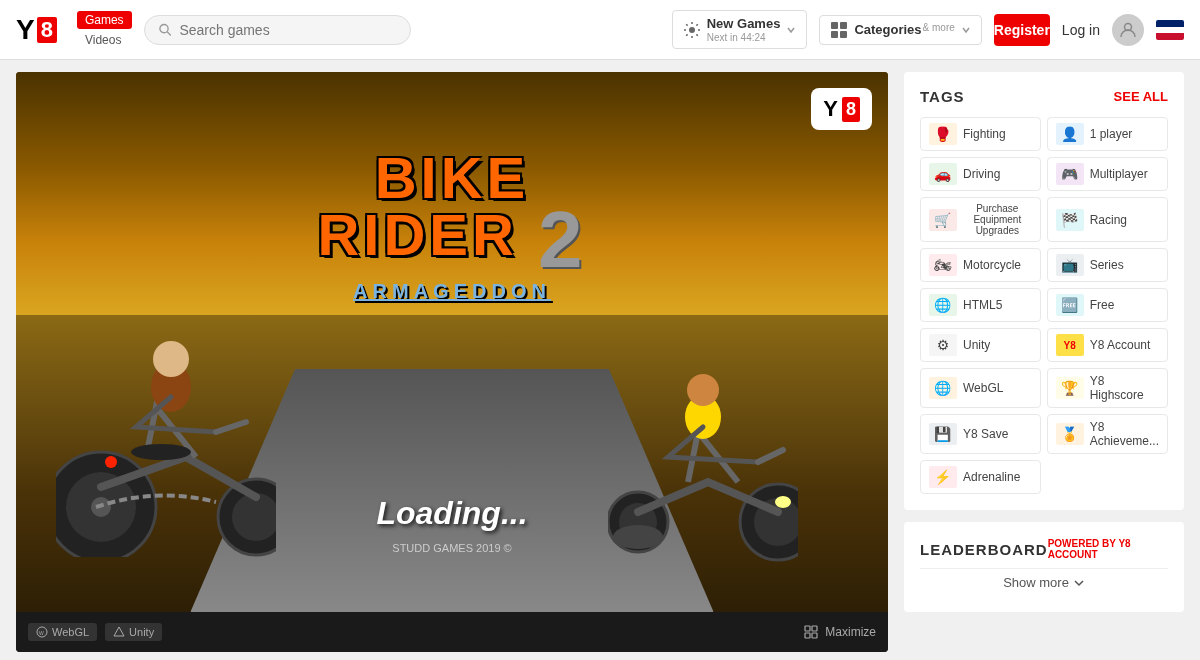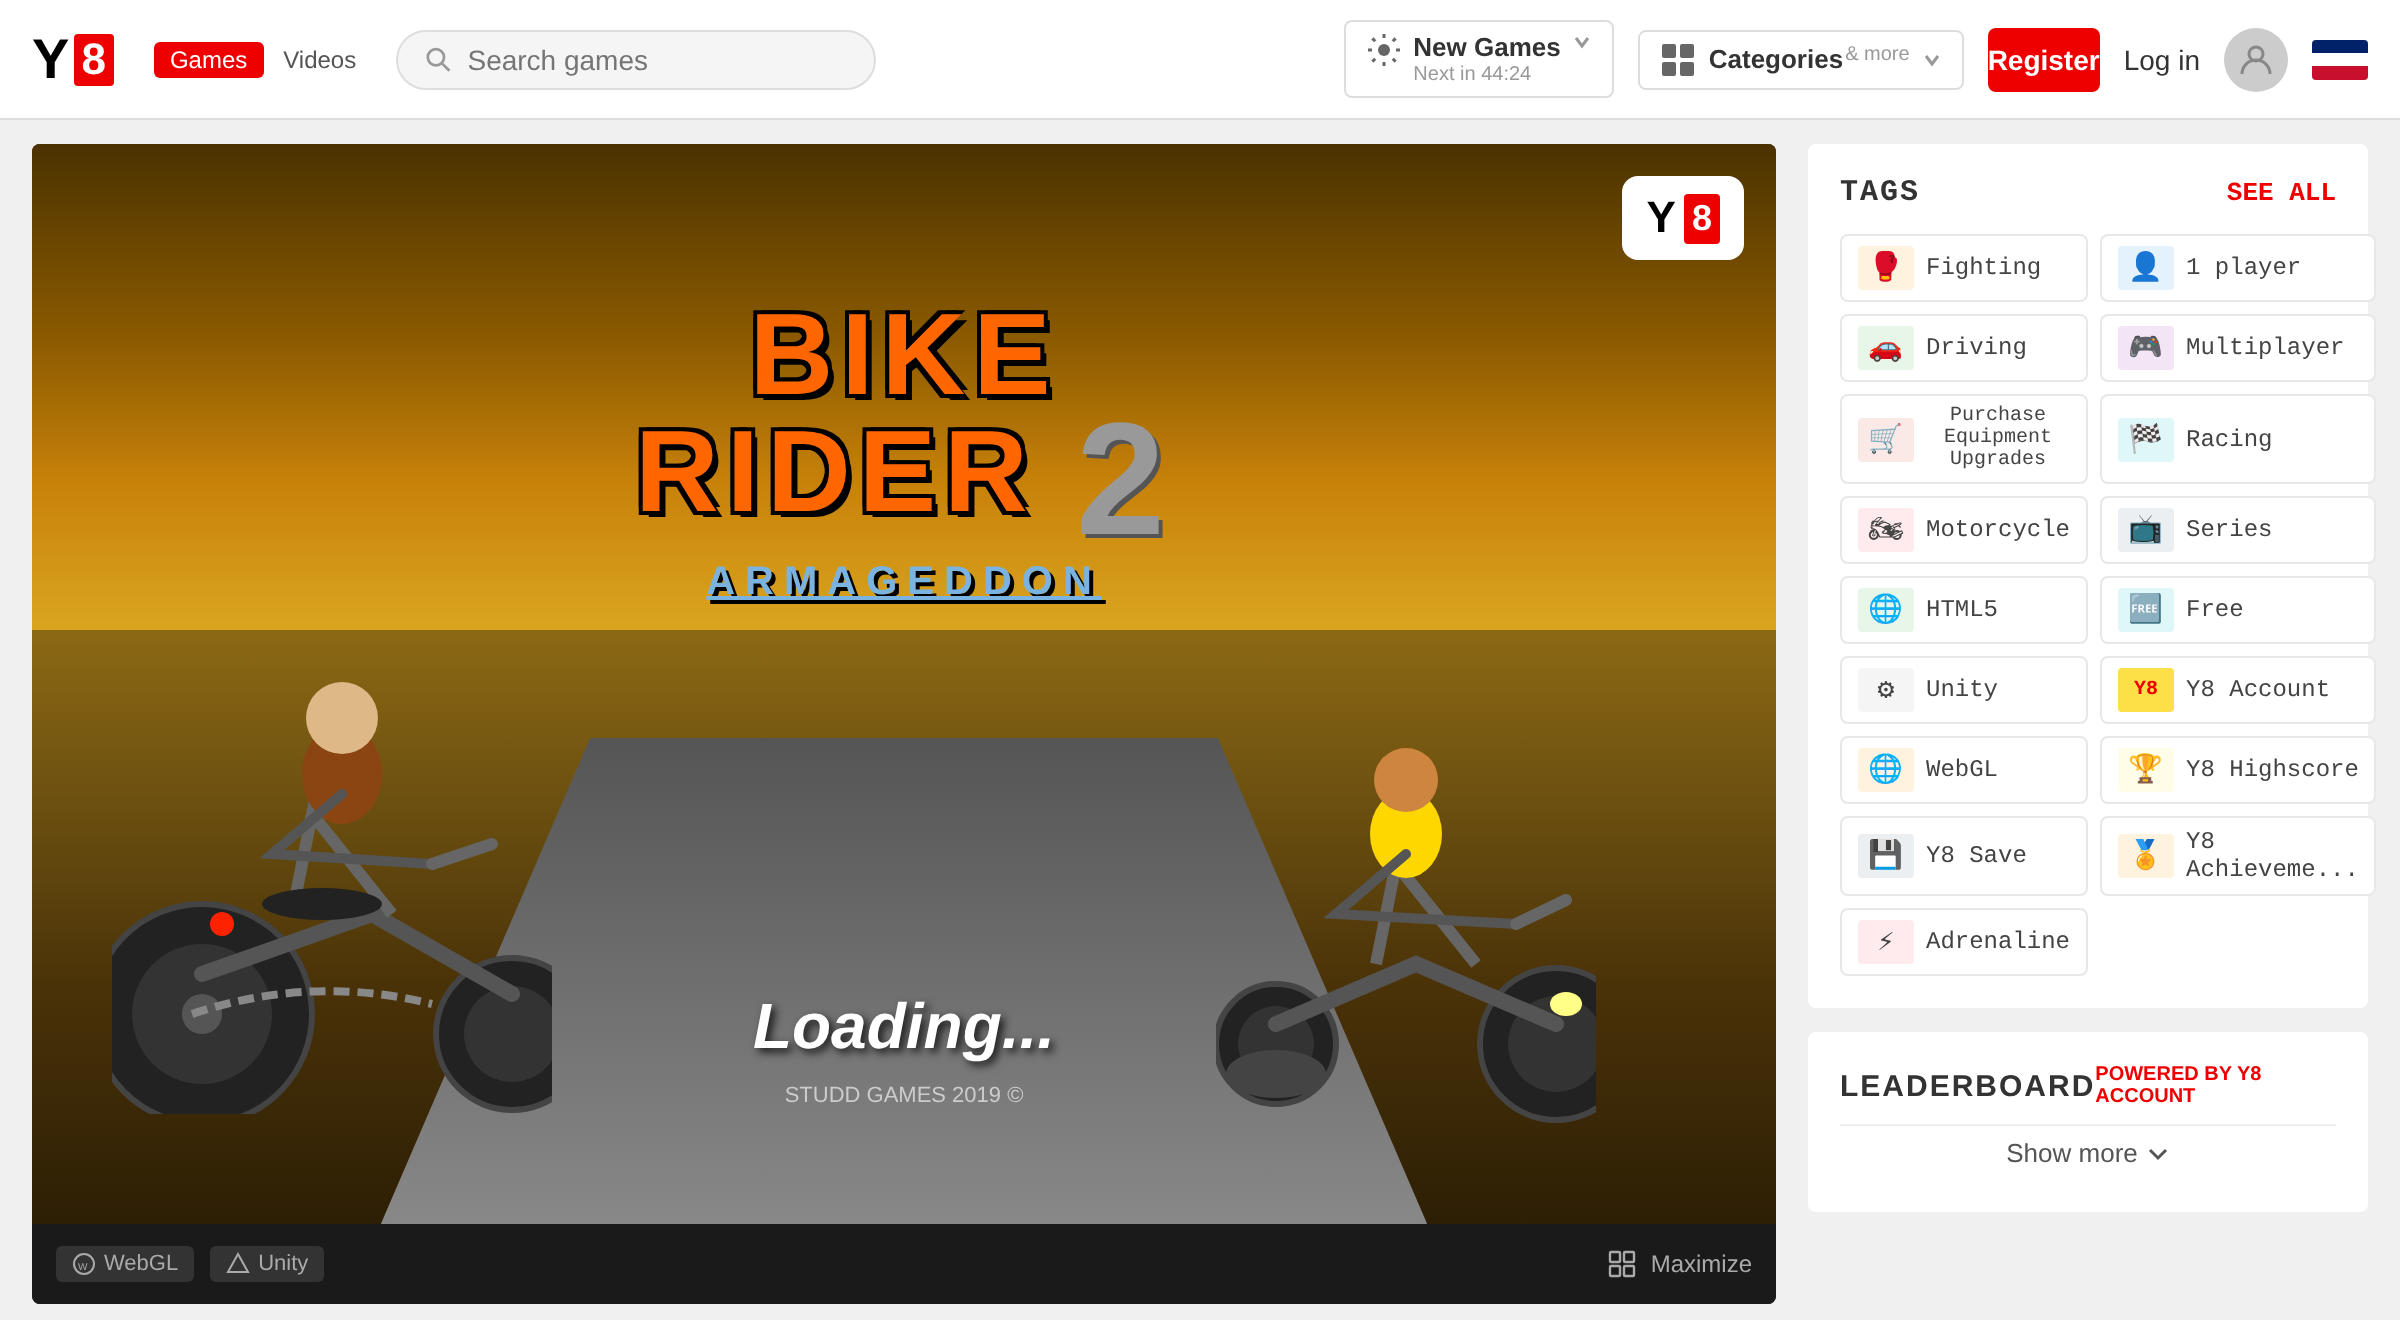--- a/index.html
+++ b/index.html
@@ -26,21 +26,21 @@
     .logo-y { font-size: 28px; font-weight: 900; color: #000; line-height:1; }
     .logo-8 {
       background: #e00;
       color: #fff;
       font-size: 22px;
       font-weight: 900;
       padding: 2px 4px;
       border-radius: 2px;
       line-height: 1;
     }
-    .nav-tabs { display: flex; flex-direction: row; gap: 2px; }
+    .nav-tabs { display: flex; flex-direction: column; gap: 2px; }
     .nav-tab {
       font-size: 12px;
       padding: 2px 8px;
       border-radius: 3px;
       cursor: pointer;
       color: #555;
     }
     .nav-tab.active {
       background: #e00;
       color: #fff;
@@ -60,20 +60,21 @@
       border: none;
       background: transparent;
       outline: none;
       font-size: 14px;
       color: #999;
       width: 100%;
     }
     .header-spacer { flex: 1; }
     .new-games-btn {
       display: flex;
+      align-items: center;
       gap: 6px;
       border: 1px solid #ddd;
       border-radius: 4px;
       padding: 5px 10px;
       cursor: pointer;
       font-size: 12px;
       background: #fff;
     }
     .new-games-btn .main-label { font-weight: bold; font-size: 13px; }
     .new-games-btn .sub-label { color: #999; font-size: 10px; }
@@ -247,21 +248,20 @@
 
     
     .sidebar {
       width: 280px;
       flex-shrink: 0;
     }
     .tags-panel {
       background: #fff;
       border-radius: 4px;
       padding: 16px;
-      font-family: Liberation Mono, monospace;
     }
     .tags-header {
       display: flex;
       justify-content: space-between;
       align-items: center;
       margin-bottom: 12px;
     }
     .tags-title {
       font-weight: bold;
       font-size: 15px;

